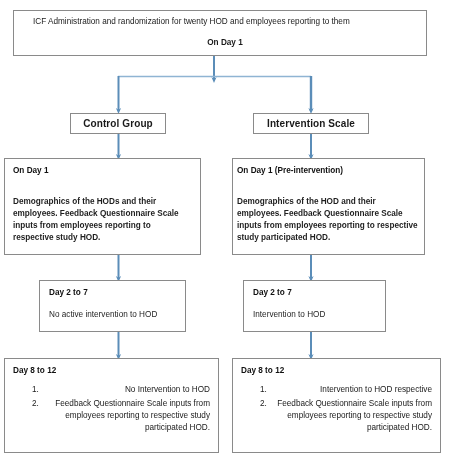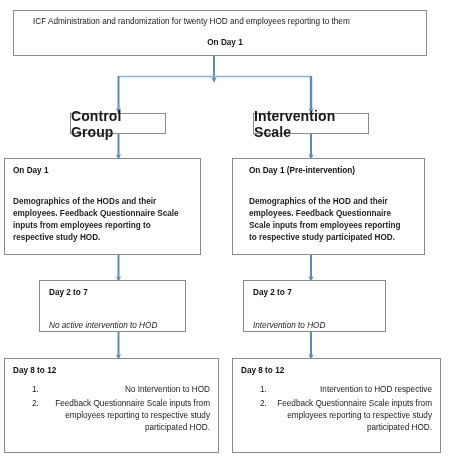--- a/index.html
+++ b/index.html
@@ -55,35 +55,35 @@
 
   
   .group-box {
     height: 21px;
     display: flex;
     align-items: center;
     justify-content: center;
   }
   .group-box span {
     font-weight: bold;
-    font-size: 14px;
+    font-size: 10px;
     letter-spacing: 0.1px;
   }
   #control-group-box { left: 70px; top: 113px; width: 96px; }
   #intervention-group-box { left: 253px; top: 113px; width: 116px; }
 
   
   #left-day1-box  { left: 4px;   top: 158px; width: 197px; height: 97px; padding: 7px 8px; }
-  #right-day1-box { left: 232px; top: 158px; width: 193px; height: 97px; padding: 7px 16px; }
+  #right-day1-box { left: 232px; top: 158px; width: 193px; height: 97px; padding: 7px 4px; }
   .detail-para { margin-top: 20px; font-weight: bold; }
 
   
   #left-day27-box  { left: 39px;  top: 280px; width: 147px; height: 52px; padding: 7px 9px; }
   #right-day27-box { left: 243px; top: 280px; width: 143px; height: 52px; padding: 7px 9px; }
-  .short-para { margin-top: 22px; font-style: italic; }
+  .short-para { margin-top: 11px; }
 
   
   #left-day812-box  { left: 4px;   top: 358px; width: 215px; height: 95px; padding: 7px 8px; }
   #right-day812-box { left: 232px; top: 358px; width: 209px; height: 95px; padding: 7px 8px; }
   .num-list {
     margin: 8px 0 0 0;
     padding-left: 28px;
     font-size: 8.2px;
     line-height: 1.5;
     text-align: right;

